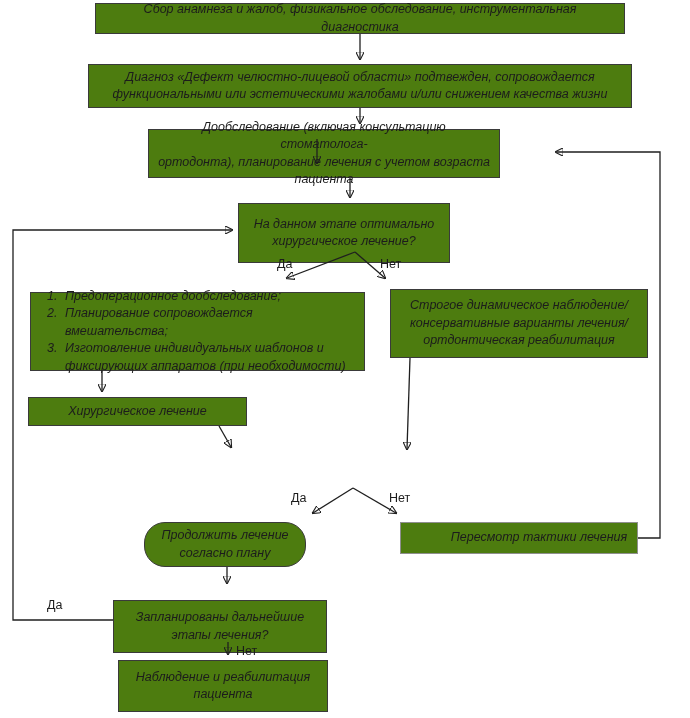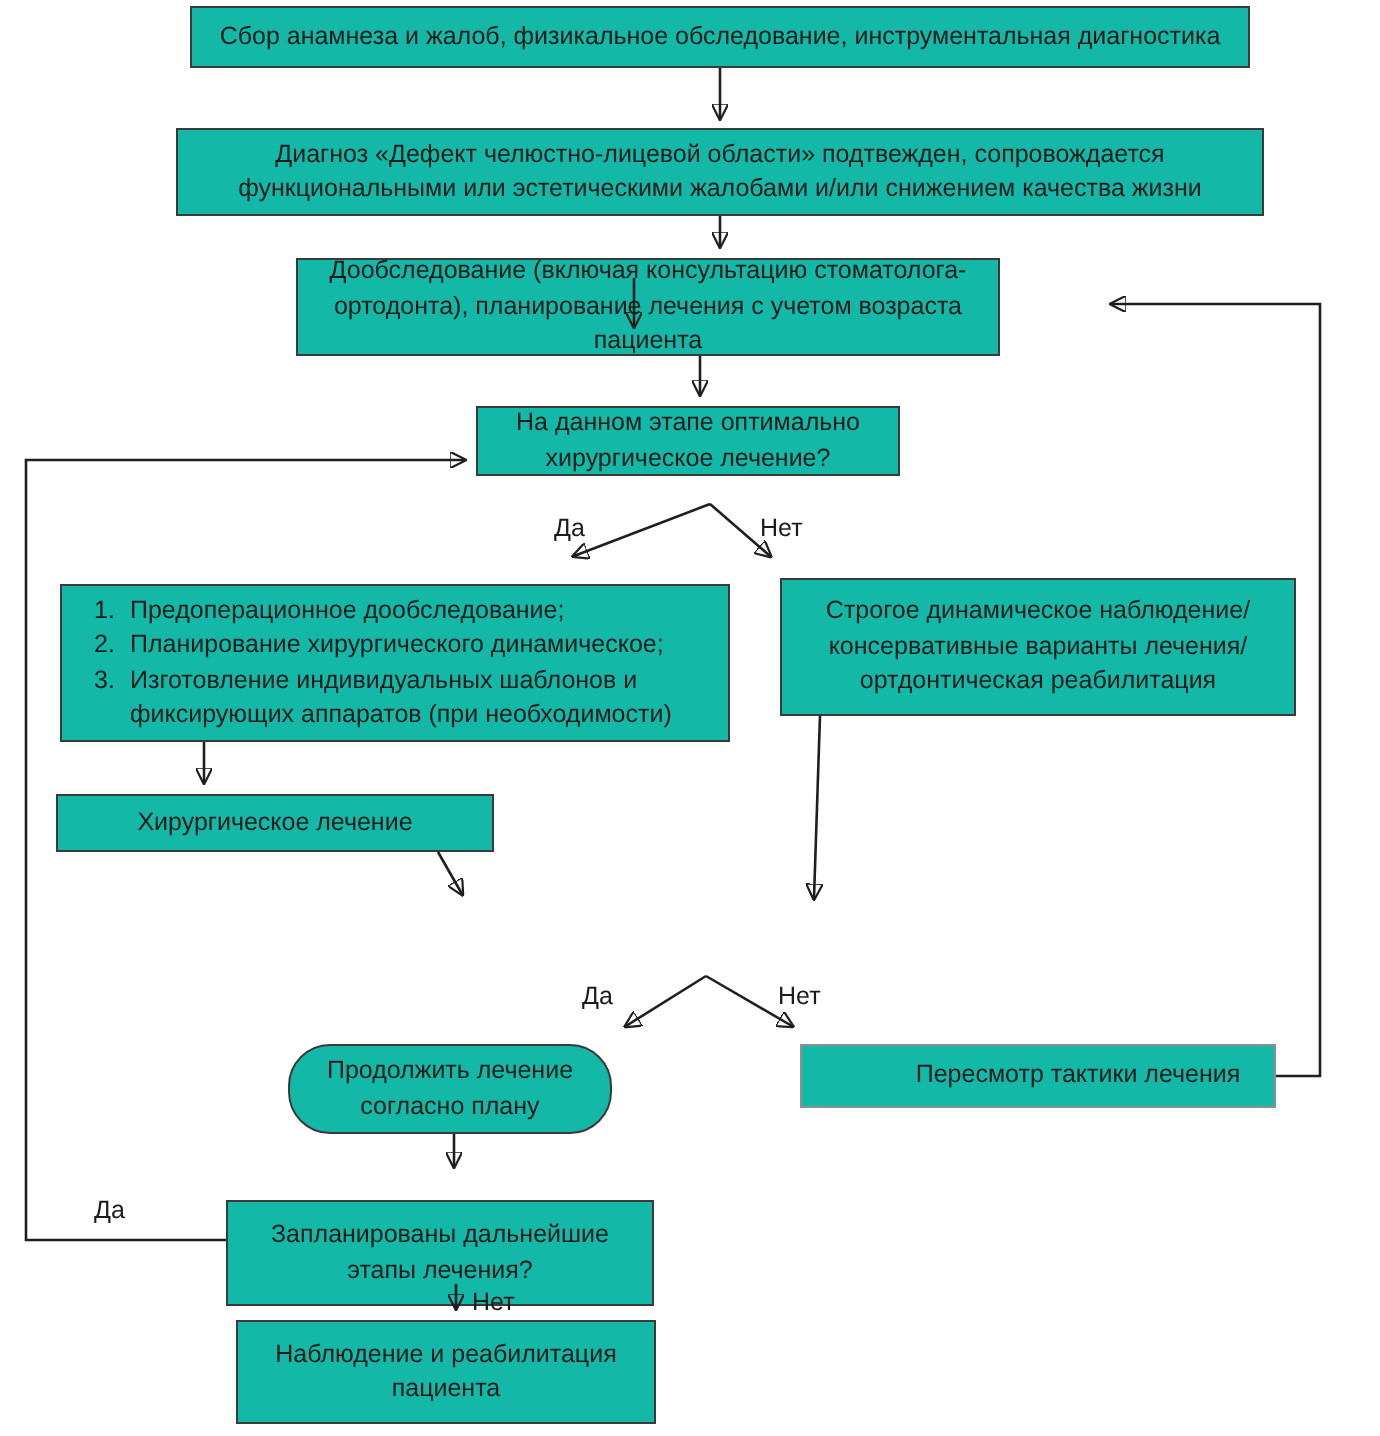--- a/index.html
+++ b/index.html
@@ -11,27 +11,28 @@
     font-family: "Liberation Sans", sans-serif;
     font-size: 12.5px;
     line-height: 1.4;
     color: #1c1c1c;
     overflow: hidden;
   }
   .node {
     position: absolute;
     box-sizing: border-box;
     border: 1.4px solid #3a3a3a;
-    background: #14b8a6;
+    background: #4d7c0f;
     display: flex;
     align-items: center;
     justify-content: center;
     text-align: center;
     padding: 2px 8px;
     z-index: 1;
+    font-style: italic;
   }
   .node .txt { white-space: pre-line; }
   .node.light { border-color: #8f8f8f; border-width: 1.2px; padding-left: 48px; }
   .node.thick { border-width: 1.6px; }
   .node.list-node {
     justify-content: flex-start;
     align-items: center;
     text-align: left;
     padding: 4px 8px 4px 4px;
   }
@@ -65,34 +66,34 @@
   <div class="node" style="left:88px; top:64px; width:544px; height:44px;">
     <span class="txt">Диагноз «Дефект челюстно-лицевой области» подтвежден, сопровождается
 функциональными или эстетическими жалобами и/или снижением качества жизни</span>
   </div>
 
   <div class="node" style="left:148px; top:129px; width:352px; height:49px;">
     <span class="txt">Дообследование (включая консультацию стоматолога-
 ортодонта), планирование лечения с учетом возраста пациента</span>
   </div>
 
-  <div class="node" style="left:238px; top:203px; width:212px; height:35px;">
+  <div class="node" style="left:238px; top:203px; width:212px; height:60px;">
     <span class="txt">На данном этапе оптимально
 хирургическое лечение?</span>
   </div>
 
   <div class="node list-node" style="left:30px; top:292px; width:335px; height:79px;">
     <ol>
       <li>
         <span class="num">1.</span>
         <span class="itxt">Предоперационное дообследование;</span>
       </li>
       <li>
         <span class="num">2.</span>
-        <span class="itxt">Планирование хирургического динамическое;</span>
+        <span class="itxt">Планирование сопровождается вмешательства;</span>
       </li>
       <li>
         <span class="num">3.</span>
         <span class="itxt">Изготовление индивидуальных шаблонов и
 фиксирующих аппаратов (при необходимости)</span>
       </li>
     </ol>
   </div>
 
   <div class="node" style="left:390px; top:289px; width:258px; height:69px;">

